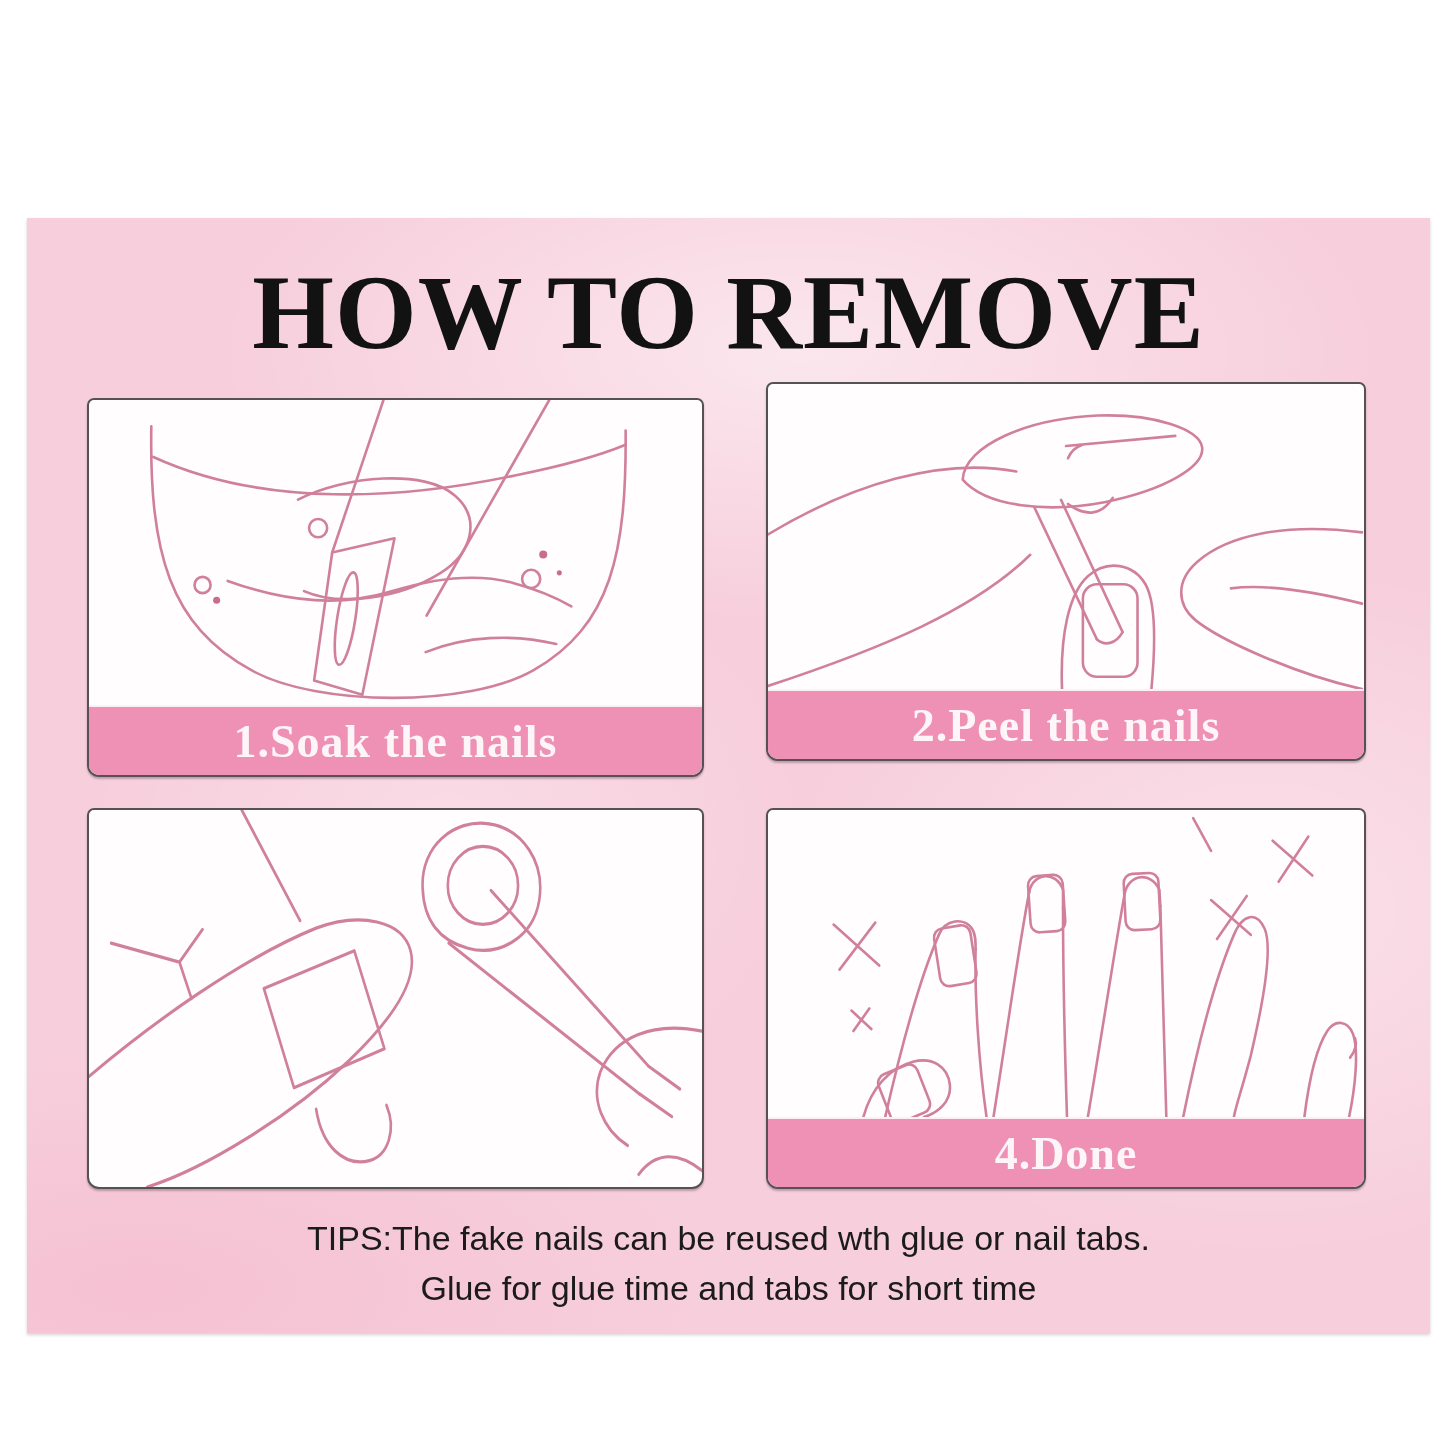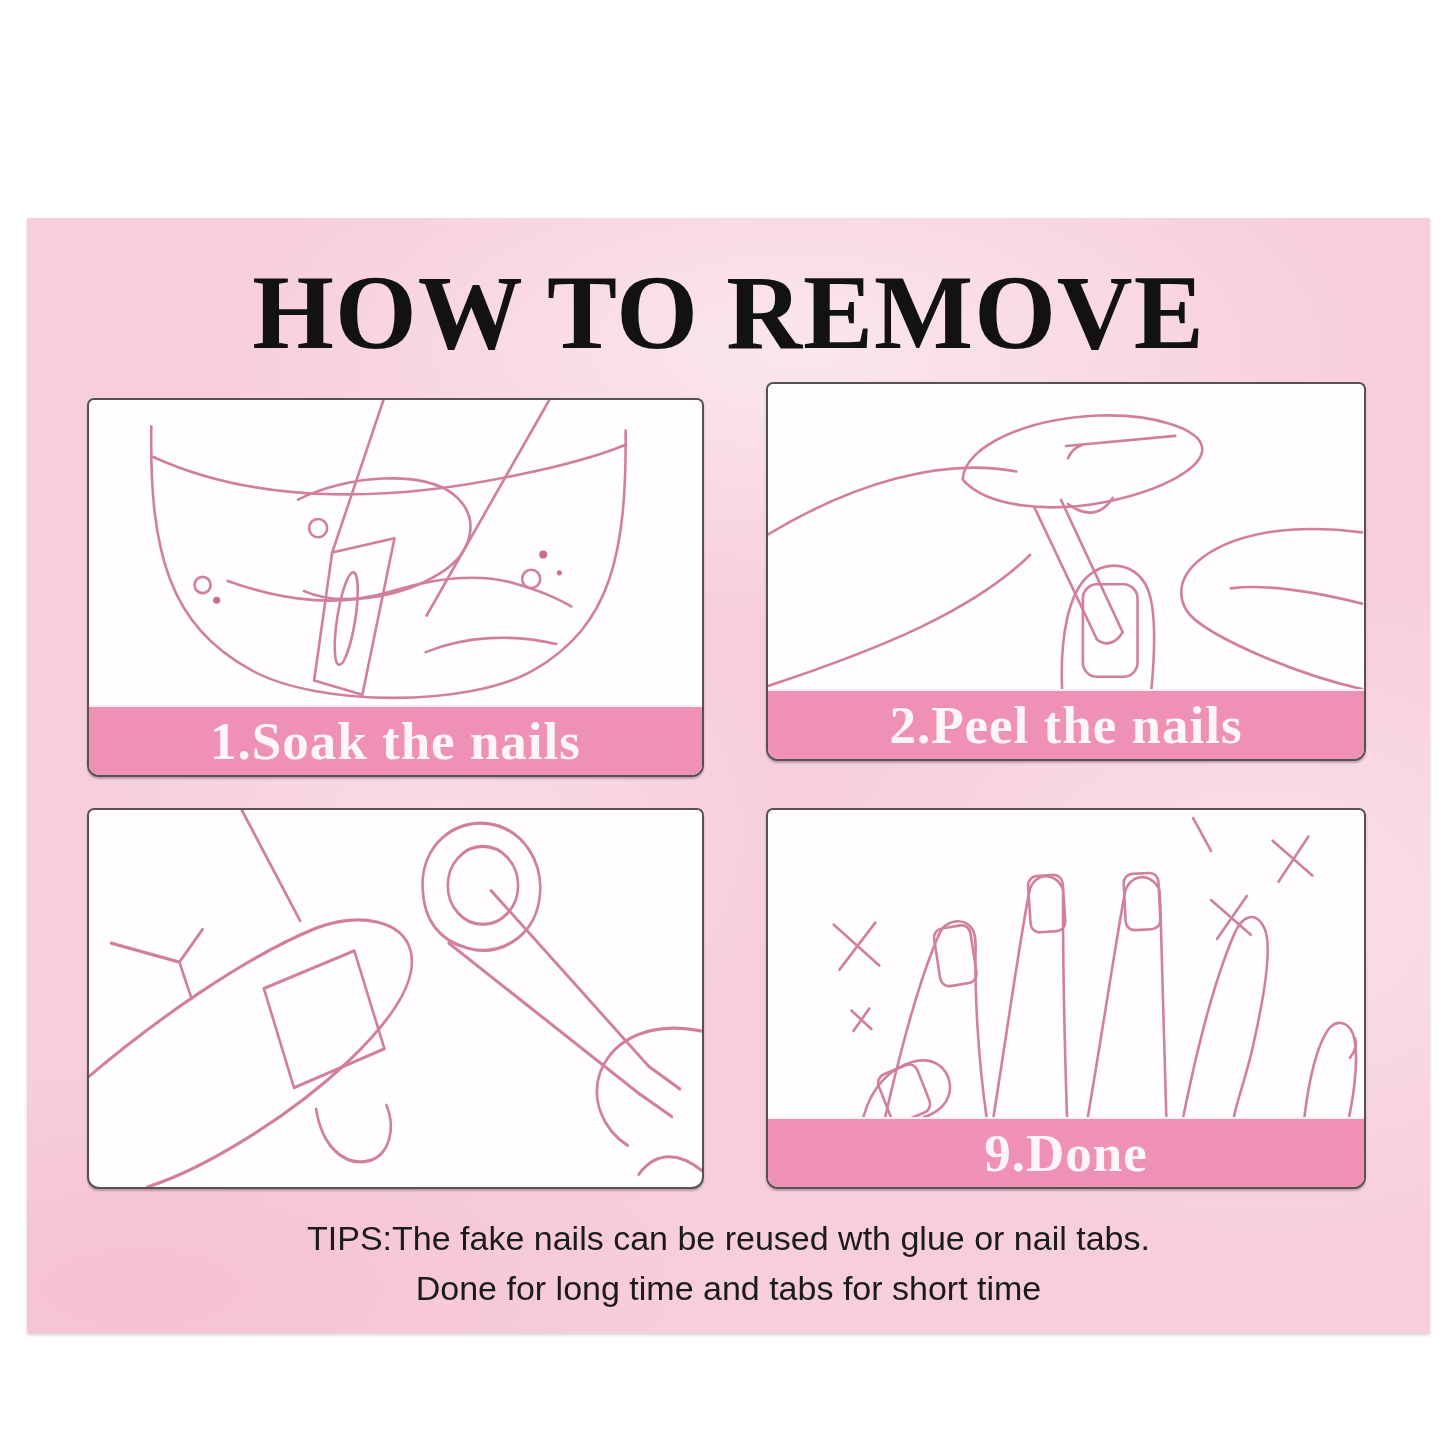--- a/index.html
+++ b/index.html
@@ -42,21 +42,21 @@
   .art svg{position:absolute;inset:0;width:100%;height:100%;}
   .bar{
     flex:0 0 auto;height:68px;
     background:#ee91b4;
     border-top:2px solid rgba(255,255,255,.85);
     display:flex;align-items:center;justify-content:center;
   }
   .bar span{
     font-family:"Liberation Serif", serif;
     font-weight:bold;
-    font-size:53px;
+    font-size:46px;
     color:#fdf5f8;
     letter-spacing:1px;
   }
   .tips{
     position:absolute;top:995px;left:0;width:100%;
     text-align:center;
     font-size:34px;line-height:50px;
     color:#1b1b1b;
   }
   .lineart{stroke:#d0809a;fill:none;stroke-width:2.6;stroke-linecap:round;stroke-linejoin:round;}
@@ -165,22 +165,22 @@
           <path d="M401 300 C399 236 397 162 395 94"></path>
           <path d="M359 82 C363 62 386 60 394 78 L395 94"></path>
           <rect x="359" y="62" width="35" height="55" rx="9" transform="rotate(-3 376 89)"></rect>
           <path d="M418 300 C430 242 447 172 469 122 C478 101 492 99 500 116 C508 134 500 182 486 240 C478 270 471 289 469 300"></path>
           <path d="M540 300 C545 261 553 231 563 216 C571 204 584 206 589 219 C595 236 591 272 585 300"></path>
           <path d="M586 242 C591 236 593 229 591 223"></path>
         </g>
       </svg>
     </div>
     <div class="bar">
-      <span>9.Done</span>
+      <span>4.Done</span>
     </div>
   </div>
 
   <div class="tips">
     <div>TIPS:The fake nails can be reused wth glue or nail tabs.</div>
-    <div>Done for long time and tabs for short time</div>
+    <div>Glue for glue time and tabs for short time</div>
   </div>
 
 </div>
 
 </body></html>

